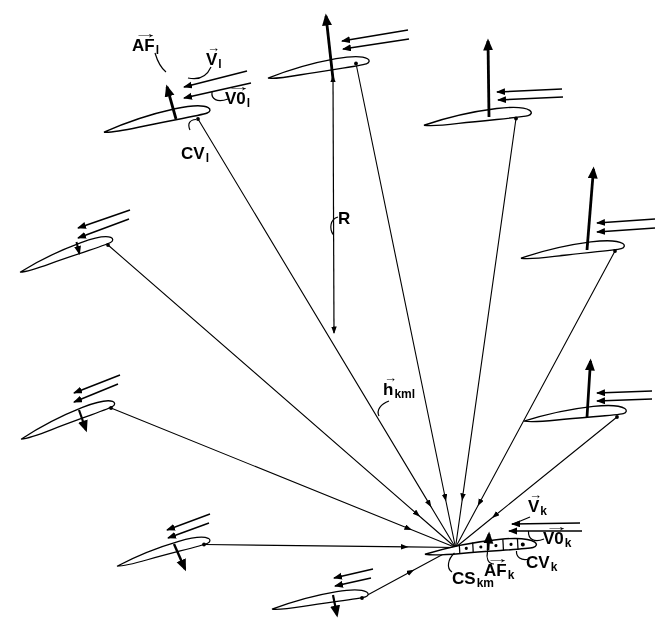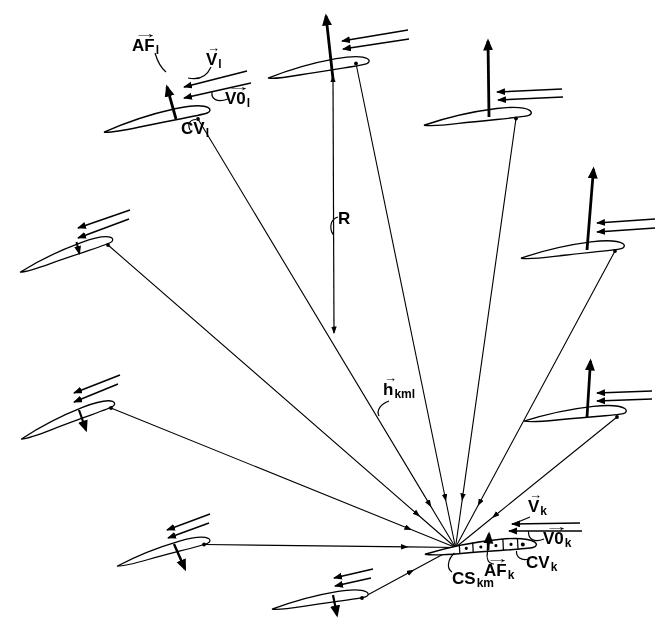--- a/index.html
+++ b/index.html
@@ -161,21 +161,21 @@
     <path d="M 452,572 C 446,568 448,559 454.5,553"></path>
   </g>
 </svg>
 
   <div class="lbl" style="left:206px;top:51px"><span class="ov">→</span><span>V</span><sub>l</sub></div>
 
   <div class="lbl" style="left:225px;top:90px"><span class="ov w2">→</span><span>V0</span><sub>l</sub></div>
 
   <div class="lbl" style="left:132px;top:37px"><span class="ov w2">→</span><span>AF</span><sub>l</sub></div>
 
-  <div class="lbl" style="left:181px;top:120px"><span>CV</span><sub>l</sub></div>
+  <div class="lbl" style="left:181px;top:145px"><span>CV</span><sub>l</sub></div>
 
   <div class="lbl" style="left:338px;top:210px"><span>R</span></div>
 
   <div class="lbl" style="left:383px;top:381px"><span class="ov">→</span><span>h</span><sub>kml</sub></div>
 
   <div class="lbl" style="left:528px;top:498px"><span class="ov">→</span><span>V</span><sub>k</sub></div>
 
   <div class="lbl" style="left:543px;top:530px"><span class="ov w2">→</span><span>V0</span><sub>k</sub></div>
 
   <div class="lbl" style="left:484px;top:562px"><span class="ov w2">→</span><span>AF</span><sub>k</sub></div>

